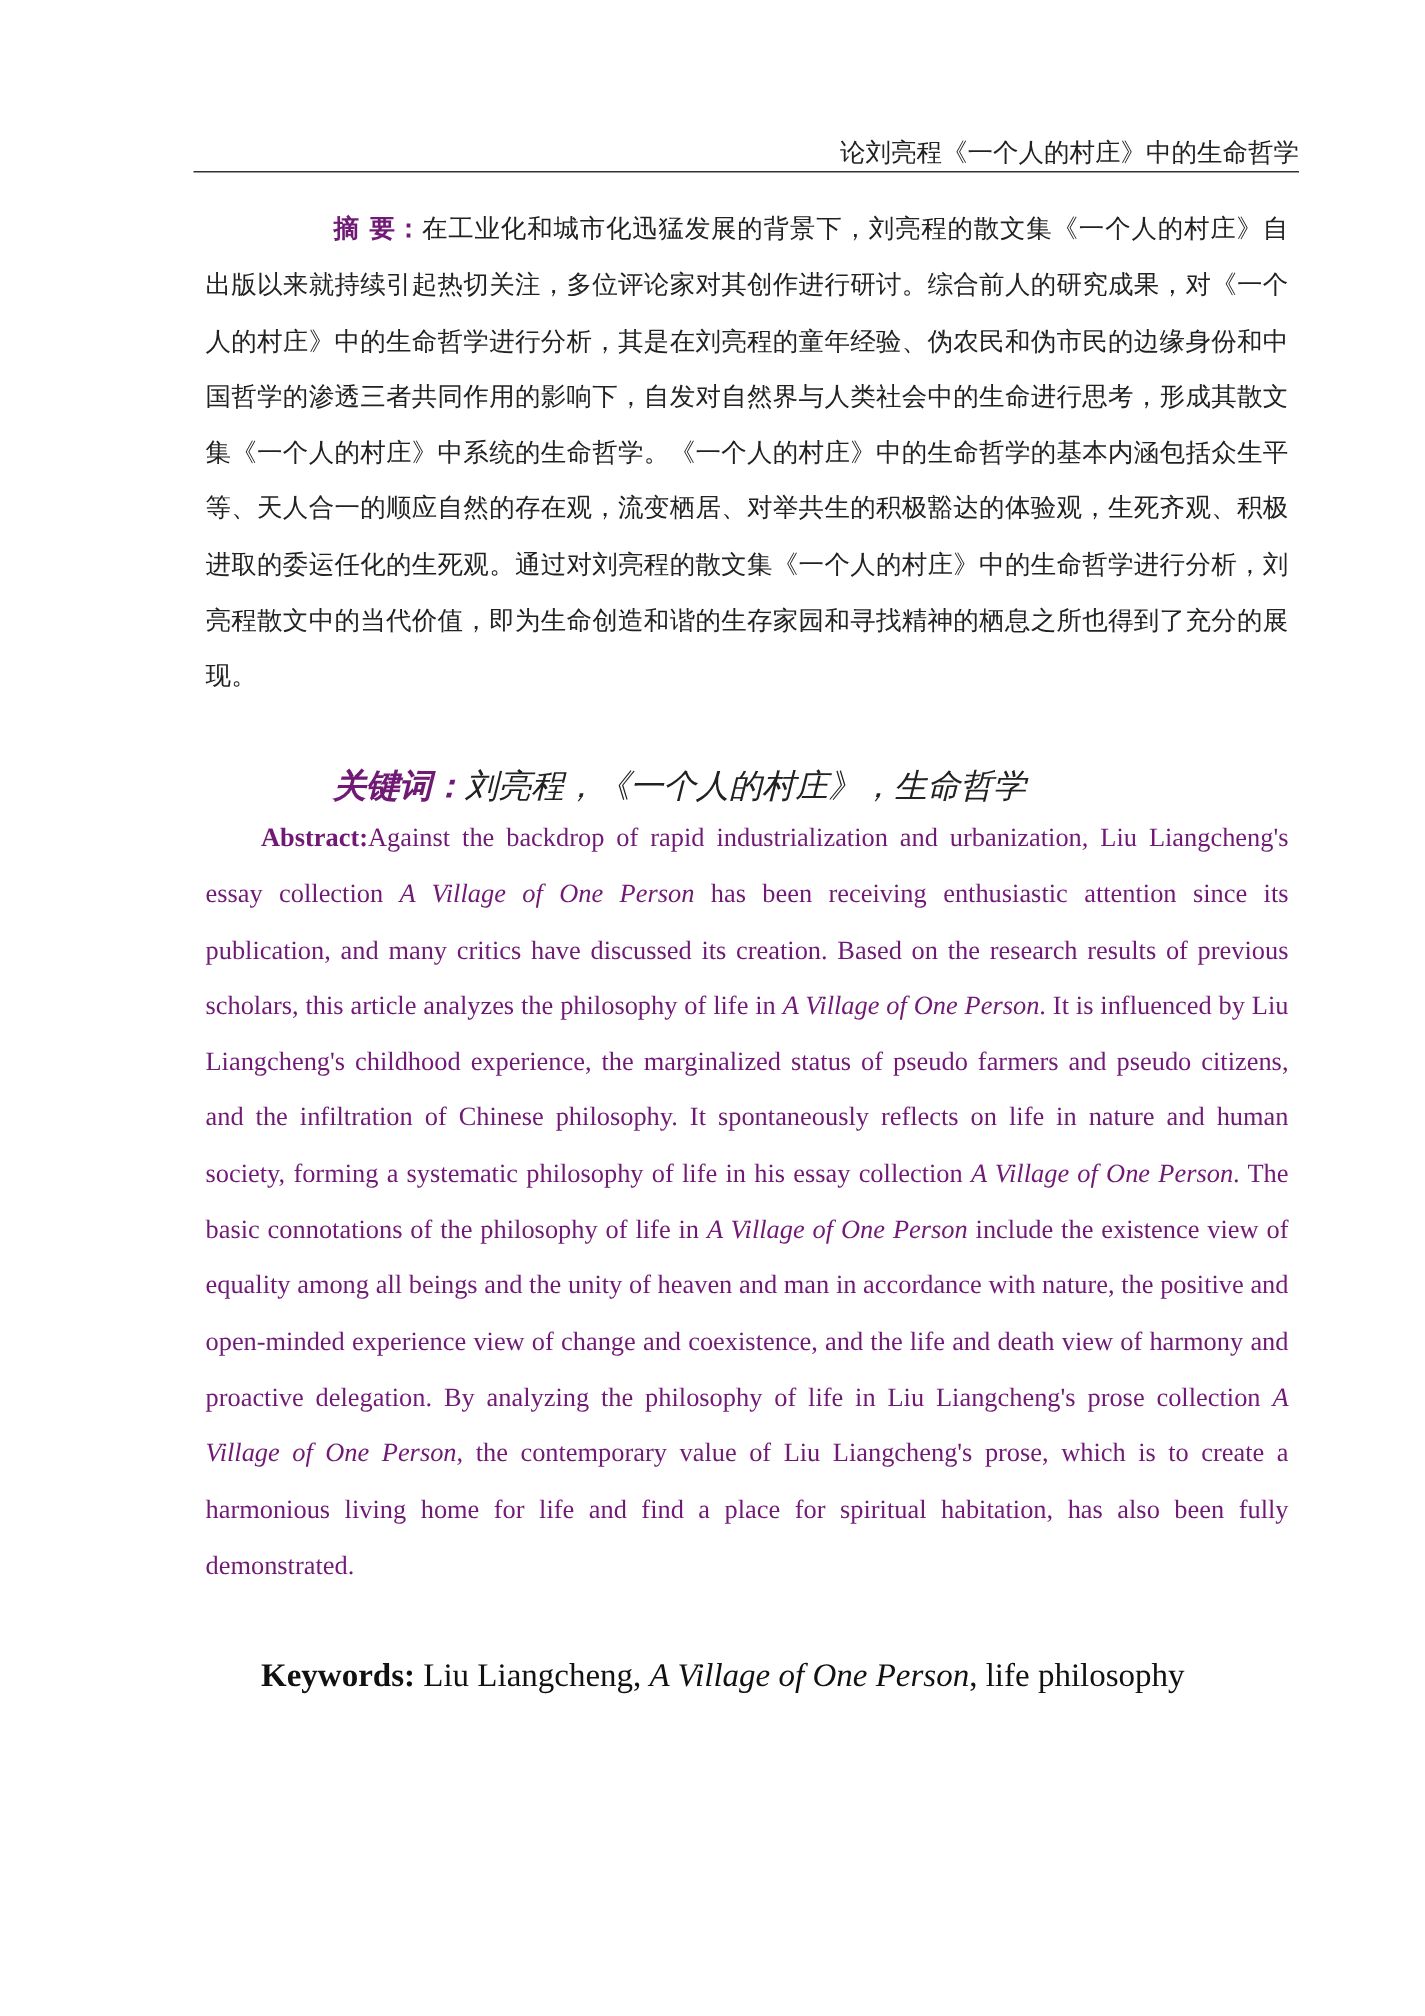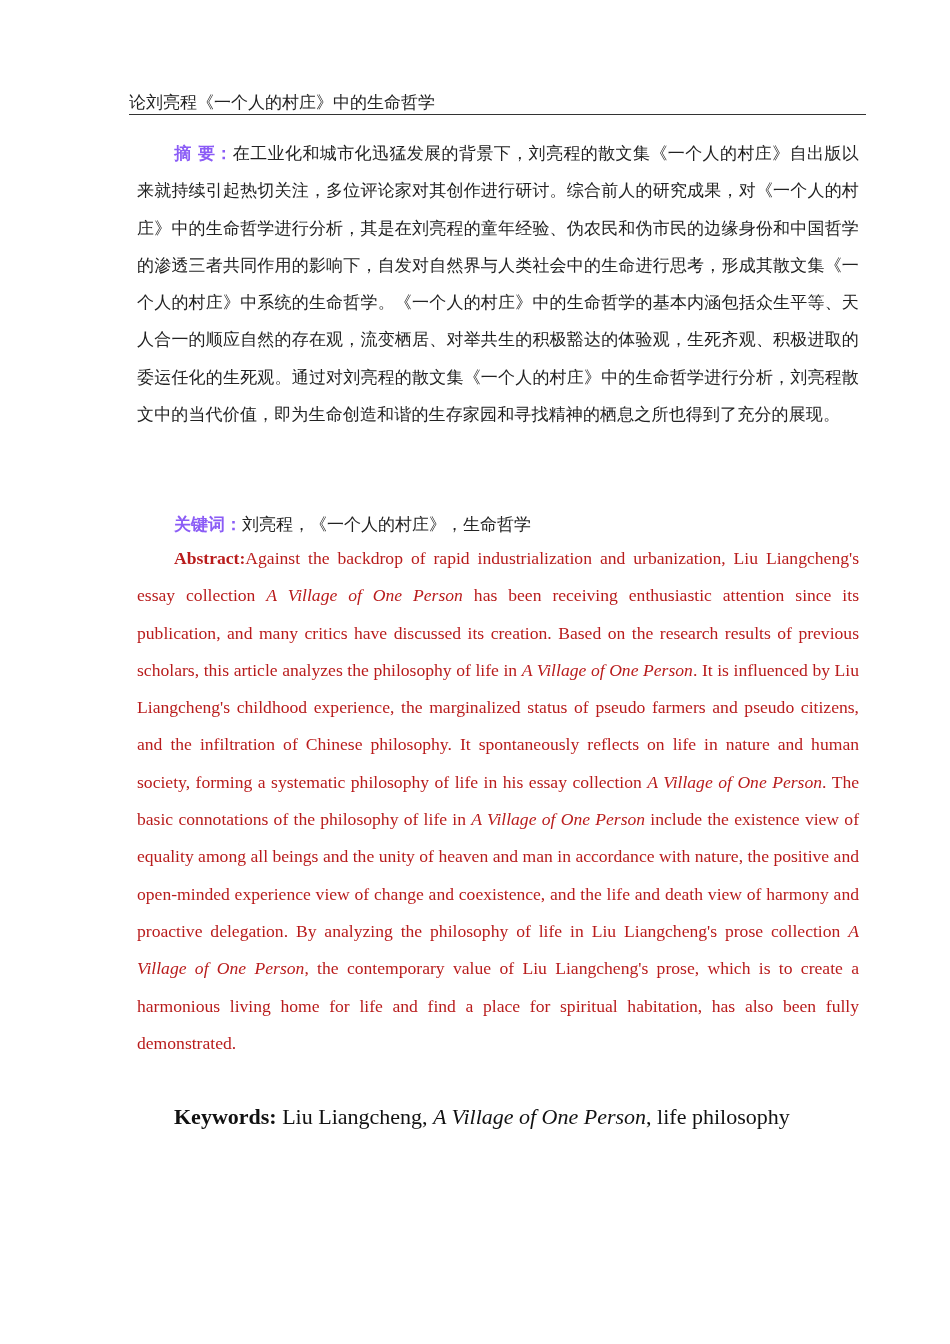--- a/index.html
+++ b/index.html
@@ -1,43 +1,43 @@
 <!DOCTYPE html>
 <html><head>
 <meta charset="utf-8">
 <style>
   html, body { margin: 0; padding: 0; background: #ffffff; }
   body { width: 950px; height: 1344px; position: relative; overflow: hidden; color: #111; }
   .page { position: absolute; left: 0; top: 0; width: 950px; height: 1344px; }
   .header-title {
     position: absolute; left: 129px; width: 737px; top: 92px;
-    text-align: left; font-family: "DejaVu Serif", "Liberation Serif", serif;
+    text-align: right; font-family: "DejaVu Serif", "Liberation Serif", serif;
     font-size: 17px; line-height: 20px; color: #222;
   }
   .header-rule {
     position: absolute; left: 129px; width: 737px; top: 114px; height: 0;
     border-top: 1.5px solid #333;
   }
   .cn-abstract {
     position: absolute; left: 137px; width: 722px; top: 135px;
     font-family: "DejaVu Serif", "Liberation Serif", serif;
     font-size: 17px; line-height: 37.3px; text-align: justify; color: #222;
     letter-spacing: 0.15px;
   }
   .cn-abstract .indent { display: inline-block; width: 37px; }
-  .label-bold { font-weight: bold; font-family: "DejaVu Sans", sans-serif; color: #8b5cf6; }
+  .label-bold { font-weight: bold; font-family: "DejaVu Sans", sans-serif; color: #701a75; margin-left: 48px; }
   .cn-keywords {
     position: absolute; left: 137px; width: 722px; top: 506px;
     font-family: "DejaVu Serif", "Liberation Serif", serif;
-    font-size: 17px; line-height: 37px; color: #222;
+    font-size: 22px; line-height: 37px; color: #222; font-style: italic;
   }
   .en-abstract {
     position: absolute; left: 137px; width: 722px; top: 540px;
     font-family: "Liberation Serif", "DejaVu Serif", serif;
-    font-size: 17.6px; line-height: 37.3px; text-align: justify; color: #b91c1c;
+    font-size: 17.6px; line-height: 37.3px; text-align: justify; color: #701a75;
   }
   .en-abstract .indent, .en-keywords .indent { display: inline-block; width: 37px; }
   .en-bold { font-weight: bold; }
   .en-keywords {
     position: absolute; left: 137px; width: 722px; top: 1098px;
     font-family: "Liberation Serif", "DejaVu Serif", serif;
     font-size: 22px; line-height: 37px; color: #111;
   }
   i { font-style: italic; }
 </style>

